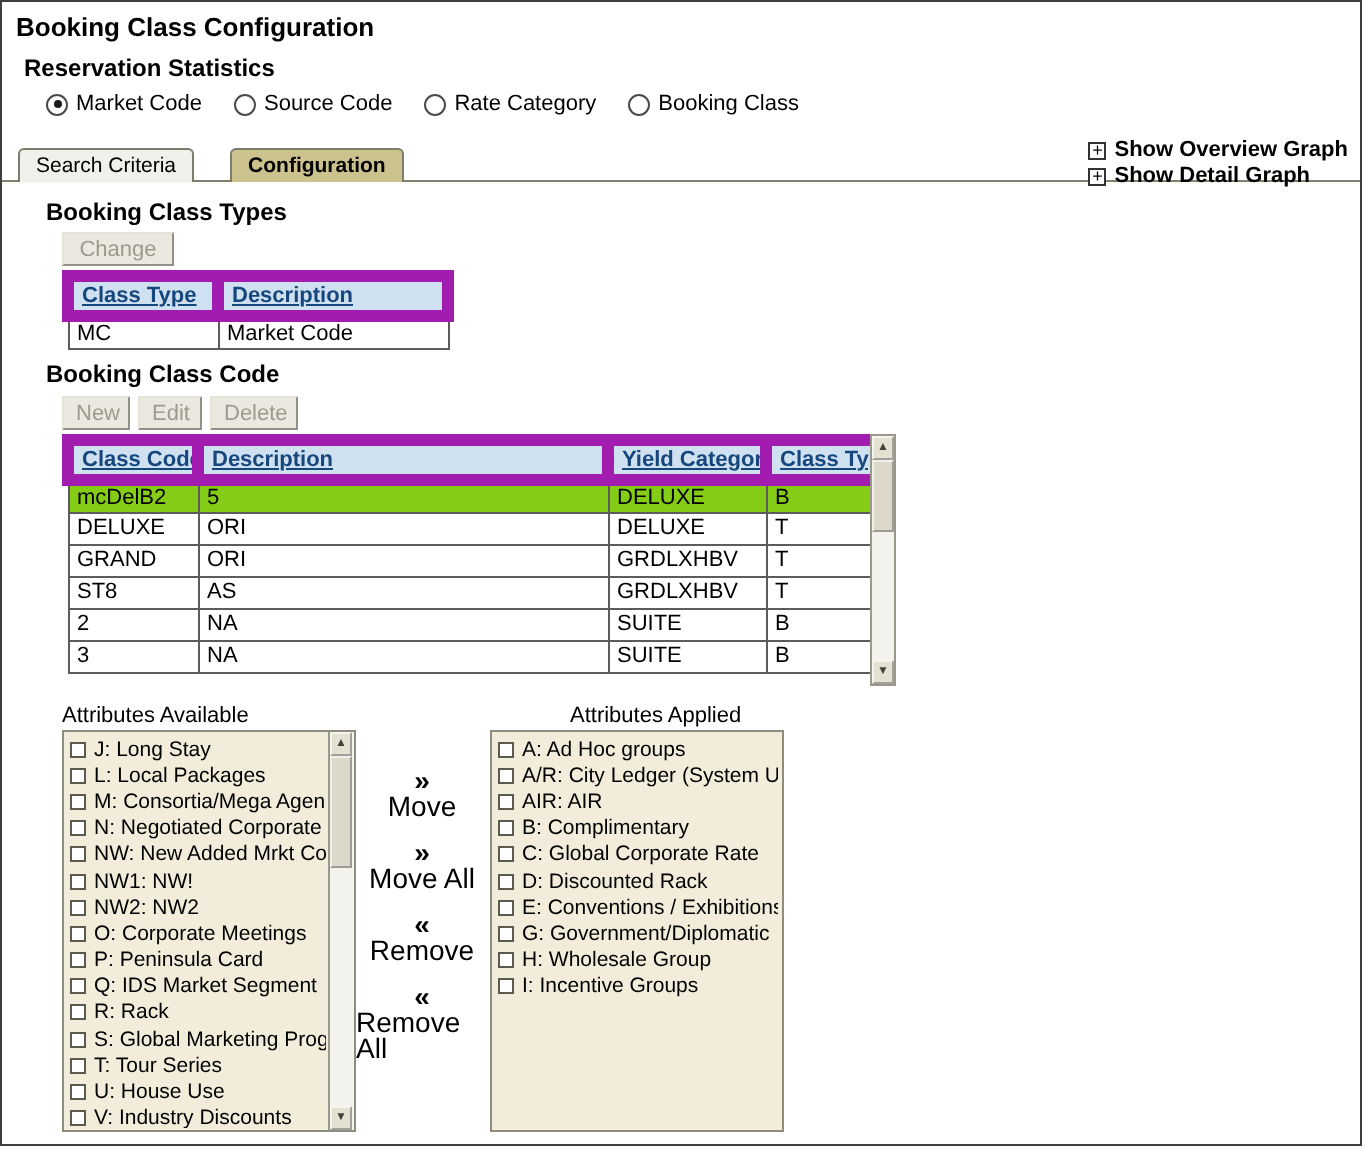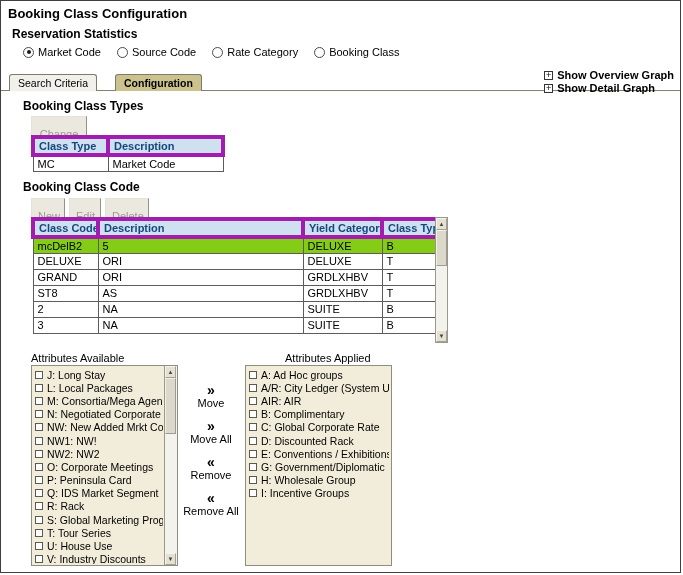--- a/index.html
+++ b/index.html
@@ -20,28 +20,28 @@
   .tab.active { background:#cbc28d; font-weight:bold; }
 
   .graph-links { position:absolute; right:6px; top:68px; z-index:2; font-size:11px; font-weight:bold; color:#000; }
   .glink { display:flex; align-items:center; gap:4px; margin-bottom:1px; }
   .plusbox { width:9px; height:9px; border:1px solid #333; background:#fff; font-size:9px; line-height:7px; text-align:center; font-weight:normal; flex:0 0 auto; }
 
   .h2 { position:absolute; font-size:12px; font-weight:bold; color:#000; }
   #h-types { left:22px; top:98px; }
   #h-codes { left:22px; top:179px; }
 
-  .btn { position:absolute; font-family:inherit; font-size:11px; color:#9c9a8c; background:#ebe9df; border:1px outset #e6e3d6; height:17px; padding:11px 6px; }
+  .btn { position:absolute; font-family:inherit; font-size:11px; color:#9c9a8c; background:#ebe9df; border:1px outset #e6e3d6; height:17px; padding:1px 6px; }
   #btn-change { left:30px; top:115px; width:56px; }
   #btn-new  { left:30px; top:197px; width:34px; }
   #btn-edit { left:68px; top:197px; width:32px; }
   #btn-delete { left:104px; top:197px; width:44px; }
 
   table.grid { position:absolute; border-collapse:collapse; table-layout:fixed; font-size:11px; background:#fff; border:1px solid #3c3c3c; }
-  table.grid th { background:#cfe0f1; color:#16477c; font-weight:bold; text-align:left; border:4px solid #a21caf; padding:1px 4px; height:16px; overflow:hidden; white-space:nowrap; }
+  table.grid th { background:#cfe0f1; color:#16477c; font-weight:bold; text-align:left; border:6px solid #a21caf; padding:1px 4px; height:16px; overflow:hidden; white-space:nowrap;text-decoration:underline; }
   table.grid td { border:1px solid #5c5c5c; padding:0 4px; height:16px; color:#000; overflow:hidden; white-space:nowrap; background:#fff; }
   #t1 { left:30px; top:134px; width:190px; }
   #t2 { left:30px; top:216px; width:404px; }
   tr.selected td { background:#84cc16; }
 
   .sb { position:absolute; width:13px; background:#f3f2ed; border:1px solid #9a9888; }
   #sb-t2 { left:434px; top:216px; height:126px; }
   .sb-btn { position:absolute; left:0; width:11px; height:12px; background:#e4e1d3; border:1px outset #f5f4ef; font-size:6px; line-height:10px; text-align:center; color:#44423a; }
   .sb-up { top:0; }
   .sb-dn { bottom:0; }
@@ -59,21 +59,21 @@
   #lb-available .lb-items { right:14px; }
   #lb-applied .lb-items { right:2px; }
   .lb-item { display:flex; align-items:center; height:13.2px; padding:0 2px; font-size:10.5px; white-space:nowrap; color:#000; cursor:default; }
   .cb { width:8px; height:8px; border:1px solid #5a5a4e; background:#fff; margin-right:4px; flex:0 0 auto; }
   .lb-sb { position:absolute; right:0; top:0; bottom:0; width:13px; background:#f3f2ed; border-left:1px solid #9a9888; }
   .lb-sb .sb-thumb { top:12px; height:56px; }
 
   .actions { position:absolute; left:177px; top:382px; width:66px; display:flex; flex-direction:column; align-items:center; }
   .xfer { display:flex; flex-direction:column; align-items:center; margin-bottom:9px; cursor:default; }
   .xfer-icon { font-size:14px; font-weight:bold; line-height:14px; color:#000; }
-  .xfer-label { font-size:11px; color:#000; line-height:13px; }
+  .xfer-label { font-size:14px; color:#000; line-height:13px; }
 </style>
 </head>
 <body>
 
 <div class="win">
 
   <div class="title">Booking Class Configuration</div>
   <div class="subtitle">Reservation Statistics</div>
 
   <div class="radio-row">

